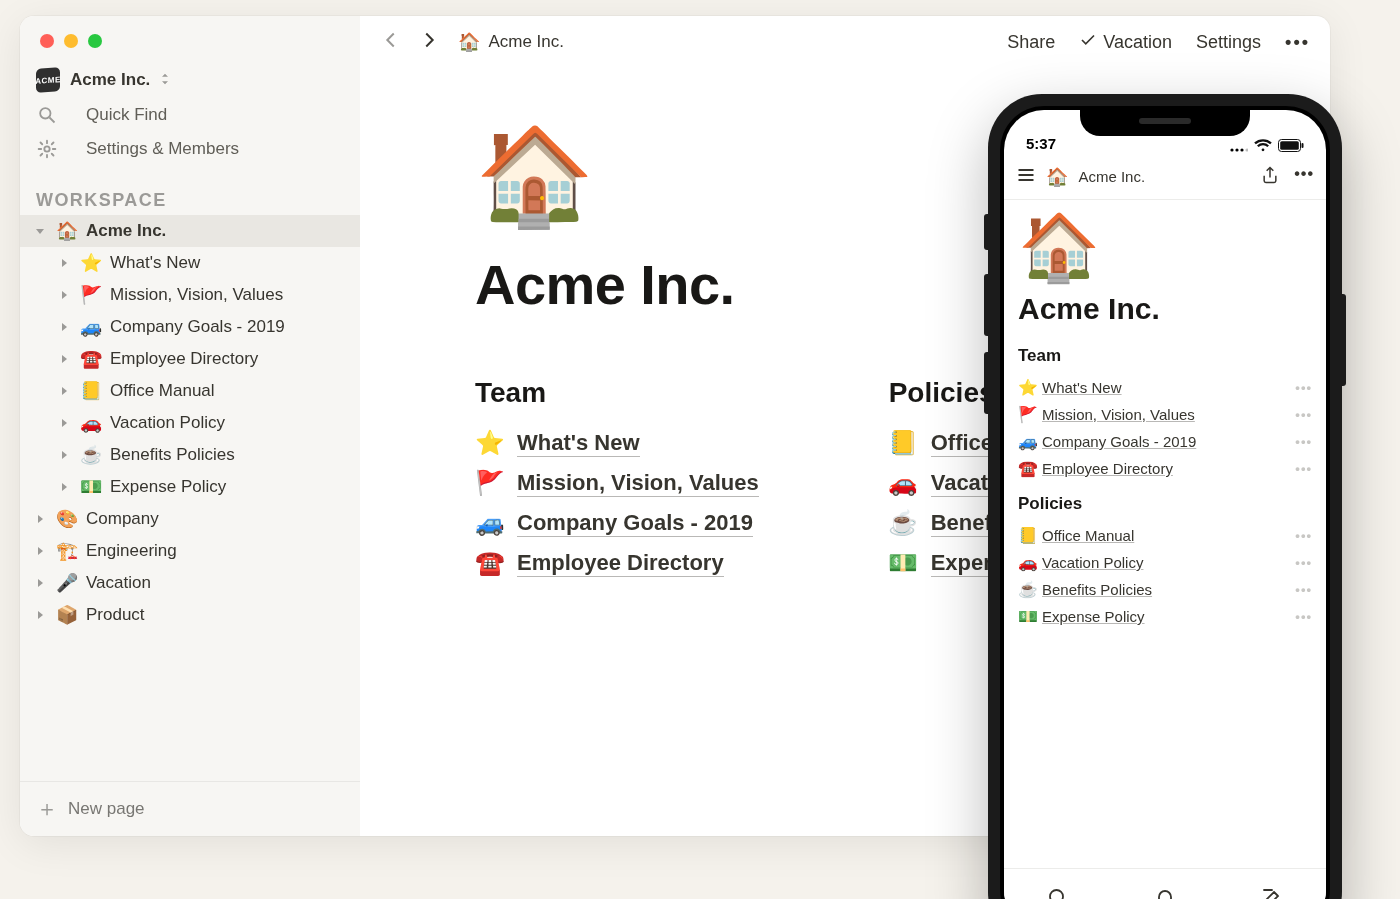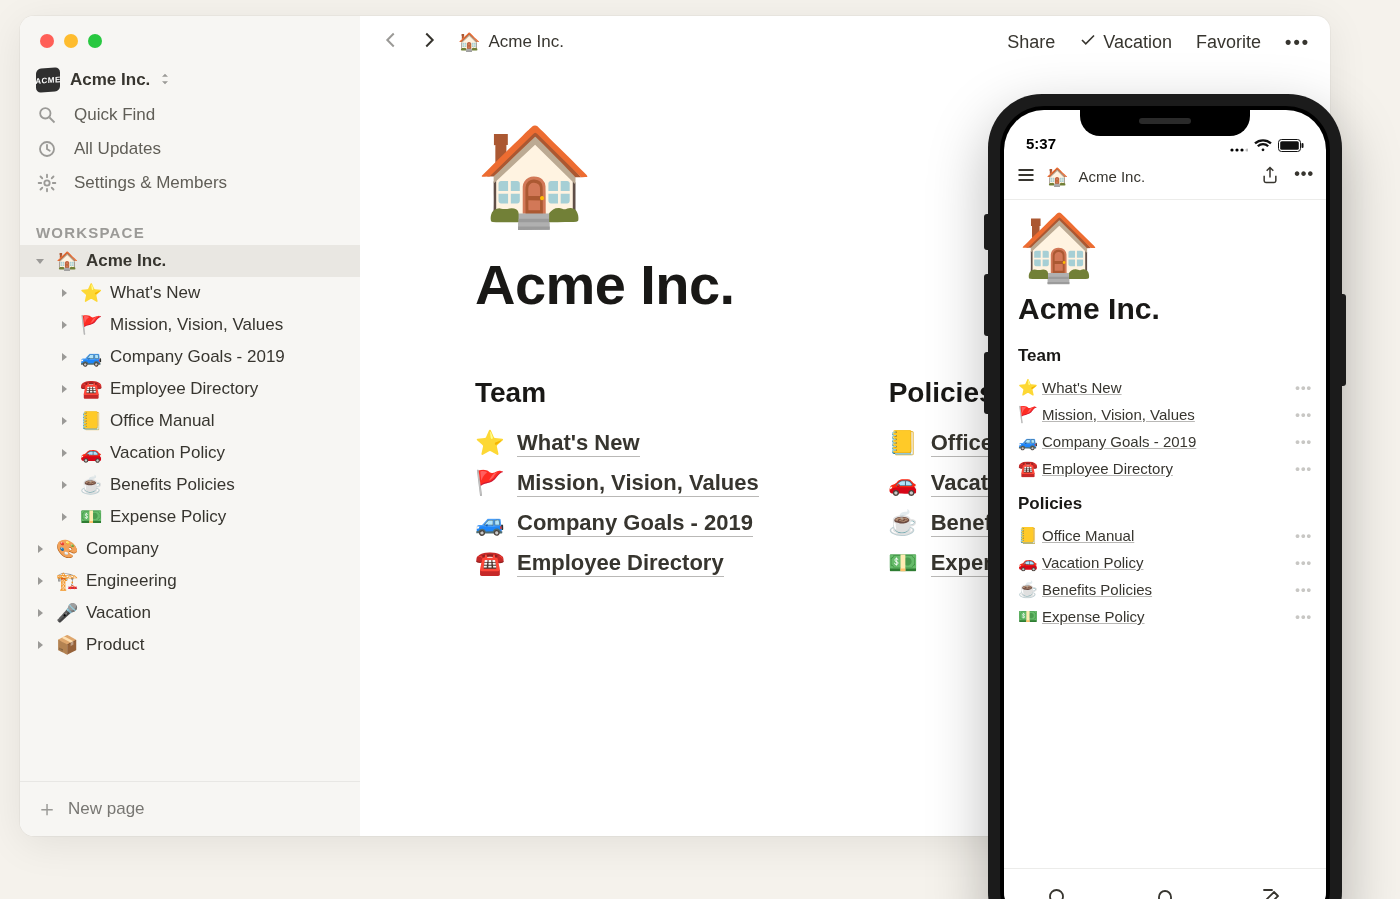--- a/index.html
+++ b/index.html
@@ -16,25 +16,25 @@
   
   .sidebar { width: 340px; background: #f7f6f3; display: flex; flex-direction: column; font-size: 17px; color: #37352f; }
   .traffic { display: flex; gap: 10px; padding: 18px 20px 10px; }
   .dot { width: 14px; height: 14px; border-radius: 50%; }
   .dot.red { background: #ff5f57; } .dot.yel { background: #febc2e; } .dot.grn { background: #28c840; }
 
   .ws-switch { display: flex; align-items: center; gap: 10px; padding: 10px 16px 6px; font-weight: 600; cursor: pointer; }
   .ws-badge { width: 24px; height: 24px; background: #2f2f2f; color: #fff; font-size: 8px; font-weight: 900; letter-spacing: 0.5px; display:flex; align-items:center; justify-content:center; border-radius: 5px; transform: skewY(-4deg); }
   .ws-caret { color: #9b9a97; font-size: 12px; }
 
-  .sb-item { display:flex; align-items:center; gap:16px; padding:6px 16px; color:#605e57; cursor:pointer; }
+  .sb-item { display:flex; align-items:center; gap:28px; padding:6px 16px; color:#605e57; cursor:pointer; }
   .sb-icon { width:22px; height:22px; color:#9b9a97; display:flex; align-items:center; justify-content:center; }
   .sb-icon svg { width:20px; height:20px; fill: currentColor; }
 
-  .sb-heading { padding: 24px 16px 4px; font-size: 15px; font-weight: 700; letter-spacing: 0.08em; color:#9b9a97; }
+  .sb-heading { padding: 24px 16px 4px; font-size: 18px; font-weight: 700; letter-spacing: 0.08em; color:#9b9a97; }
 
   .tree { flex: 1; }
   .tree-row { display:flex; align-items:center; gap:8px; padding:5px 10px 5px 12px; cursor:pointer; font-size:17px; color:#37352f; }
   .tree-row.depth1 { padding-left: 36px; }
   .tree-row.selected { background:#e9e7e2; font-weight:600; }
   .tri { width:16px; height:16px; display:flex; align-items:center; justify-content:center; color:#9b9a97; }
   .tri svg { width:10px; height:10px; fill: currentColor; }
   .tree-emoji { width:22px; text-align:center; font-size:18px; }
 
   .new-page { margin-top:auto; border-top:1px solid rgba(0,0,0,0.06); padding:16px; display:flex; align-items:center; gap:12px; color:#787773; cursor:pointer; }
@@ -128,29 +128,20 @@
           <svg viewBox="0 0 24 24">
               <circle cx="10" cy="10" r="6.2" fill="none" stroke="currentColor" stroke-width="2.2"></circle>
               <line x1="15" y1="15" x2="21" y2="21" stroke="currentColor" stroke-width="2.2"></line>
             </svg>
         </span>
         <span>Quick Find</span>
       </div>
       <div class="sb-item">
         <span class="sb-icon">
           <svg viewBox="0 0 24 24">
-              <circle cx="12" cy="12" r="8.4" fill="none" stroke="currentColor" stroke-width="2.2"></circle>
-              <path d="M12 7v5l3.3 2" fill="none" stroke="currentColor" stroke-width="2.2" stroke-linecap="round"></path>
-            </svg>
-        </span>
-        <span>All Updates</span>
-      </div>
-      <div class="sb-item">
-        <span class="sb-icon">
-          <svg viewBox="0 0 24 24">
               <circle cx="12" cy="12" r="3.2" fill="none" stroke="currentColor" stroke-width="2.2"></circle>
               <path d="M12 2v3M12 19v3M4.2 4.2l2.1 2.1M17.7 17.7l2.1 2.1M2 12h3M19 12h3M4.2 19.8l2.1-2.1M17.7 6.3l2.1-2.1" stroke="currentColor" stroke-width="2.2" stroke-linecap="round"></path>
             </svg>
         </span>
         <span>Settings &amp; Members</span>
       </div>
 
       <div class="sb-heading">WORKSPACE</div>
 
       <div class="tree">
@@ -298,21 +289,21 @@
           <span>Acme Inc.</span>
         </div>
         <div class="top-right">
           <span>Share</span>
           <span class="upd">
             <span class="check"><svg viewBox="0 0 24 24">
                   <path d="M4 12l5 5L20 6"></path>
                 </svg></span>
             <span>Vacation</span>
           </span>
-          <span>Favorite</span>
+          <span>Settings</span>
           <span class="dots">•••</span>
         </div>
       </div>
 
       <div class="content">
         <div class="big-emoji">🏠</div>
         <h1 class="page-title">Acme Inc.</h1>
         <div class="cols" id="page-cols">
             <div class="col">
               <h2>Team</h2>

